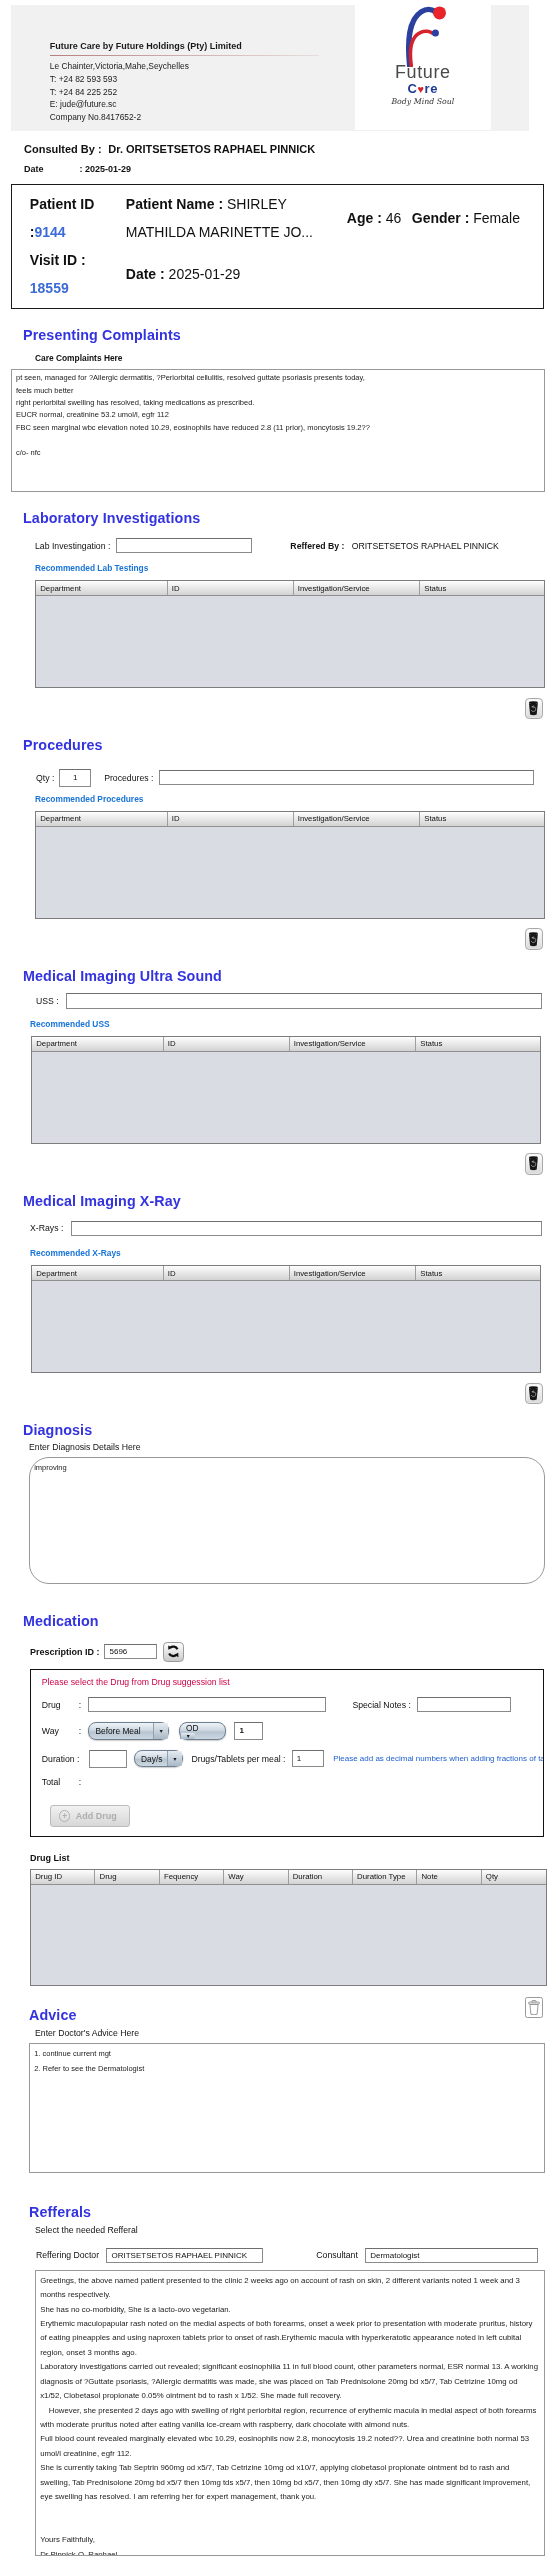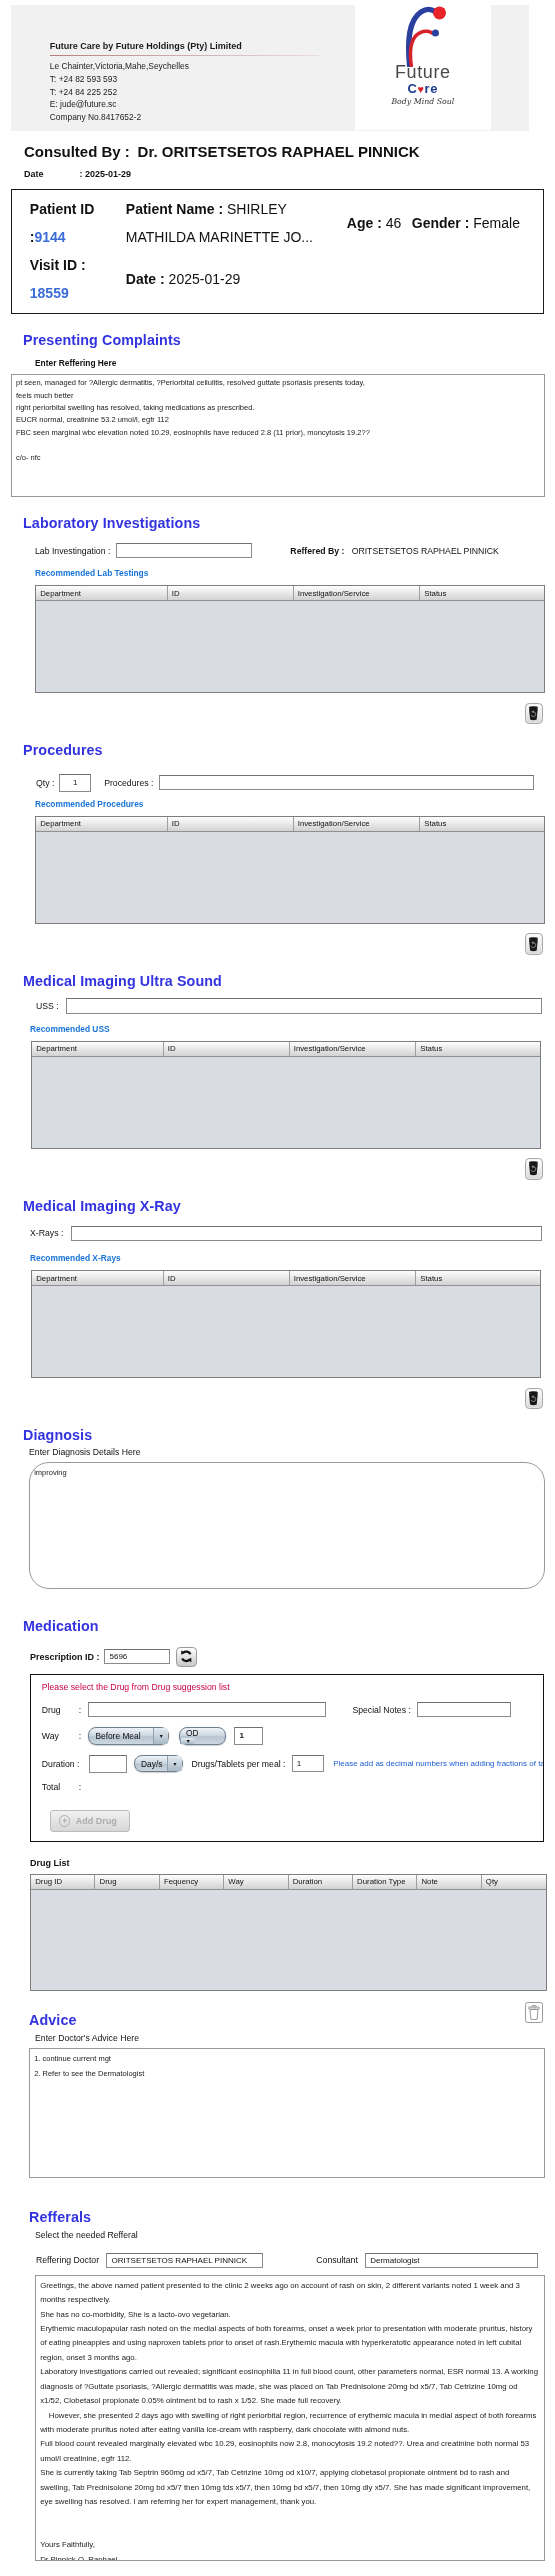--- a/index.html
+++ b/index.html
@@ -12,21 +12,21 @@
   .lh-company{font-weight:bold;font-size:9px;color:#1a1a1a;}
   .lh-underline{height:1.2px;width:269px;background:linear-gradient(to right,#b5807f,#e9dddd);margin:1.8px 0 4.2px;}
   .logo-box{position:absolute;left:344px;top:-4.8px;width:136px;height:130px;background:#fff;
     display:flex;flex-direction:column;align-items:center;}
   .logo-words{text-align:center;line-height:1.05;margin-top:-3.6px;}
   .logo-future{font-size:18px;color:#4a4a4a;letter-spacing:0.6px;}
   .logo-care{font-size:13px;font-weight:bold;color:#1d3a8f;letter-spacing:0.6px;}
   .logo-heart{color:#d6222a;font-size:10.8px;}
   .logo-tagline{font-family:"DejaVu Serif",serif;font-style:italic;font-size:7.8px;color:#333;margin-top:1.8px;}
 
-  .consult-line{margin:12px 0 0 24px;font-size:15px;font-weight:bold;}
+  .consult-line{margin:12px 0 0 24px;font-size:11px;font-weight:bold;}
   .consult-line .val{margin-left:3.6px;}
   .date-line{margin:9.6px 0 0 24px;font-size:9px;font-weight:bold;}
   .date-line .lbl{display:inline-block;width:53px;}
 
   
   .patient-box{margin:9.6px 0 0 10.8px;width:513px;border:1.2px solid #1a1a1a;padding:5.4px 0 6px 18px;font-size:14px;}
   .p-row{display:grid;grid-template-columns:96px 221px 65px auto;align-items:center;line-height:2;}
   .p-lbl{font-weight:bold;}
   .p-blue{color:#3b6bd6;font-weight:bold;}
 
@@ -143,21 +143,21 @@
     </div>
     <div class="p-row">
       <span><span class="p-lbl">Visit ID     :</span> <span class="p-blue">18559</span></span>
       <span><span class="p-lbl">Date            :</span> <span>2025-01-29</span></span>
       <span></span>
         <span></span>
     </div>
   </div>
 
   <div class="section-title">Presenting Complaints</div>
-  <div class="sub-label">Enter Reffering Here</div>
+  <div class="sub-label">Care Complaints Here</div>
   <textarea class="ta-complaints" spellcheck="false" style="">pt seen, managed for ?Allergic dermatitis, ?Periorbital cellulitis, resolved guttate psoriasis presents today,
 feels much better
 right periorbital swelling has resolved, taking medications as prescribed.
 EUCR normal, creatinine 53.2 umol/l, egfr 112
 FBC seen marginal wbc elevation noted 10.29, eosinophils have reduced 2.8 (11 prior), moncytosis 19.2??
 
 c/o- nfc</textarea>
 
   <div class="section-title">Laboratory  Investigations</div>
   <div class="field-row" style="margin:12px 0 0 35px;">
@@ -267,21 +267,21 @@
   </button>
     </div>
 
   <div class="section-title">Diagnosis</div>
   <div class="sub-label" style="margin:3.6px 0 0 29px;font-weight:normal;font-size:8.7px;">Enter Diagnosis Details Here</div>
   <textarea class="ta-diagnosis" spellcheck="false" style="">improving</textarea>
 
   <div class="section-title" style="margin-top:29px;">Medication</div>
   <div class="presc-row">
     <span class="b">Prescription ID :</span>
-    <input class="text-input" style="width: 66px; margin-left: 4.8px;" value="5696">
+    <input class="text-input" style="width: 53px; margin-left: 4.8px;" value="5696">
     <button class="refresh-btn">
       <svg width="12.6" height="12.6" viewBox="0 0 24 24">
         <path d="M20 8 A9 9 0 0 0 6 5.2" fill="none" stroke="#111" stroke-width="4.2"></path>
         <polygon points="2.2,0.8 2.6,9 10,5.4" fill="#111"></polygon>
         <path d="M4 16 A9 9 0 0 0 18 18.8" fill="none" stroke="#111" stroke-width="4.2"></path>
         <polygon points="21.8,23.2 21.4,15 14,18.6" fill="#111"></polygon>
       </svg>
     </button>
   </div>
   <div class="med-box">

